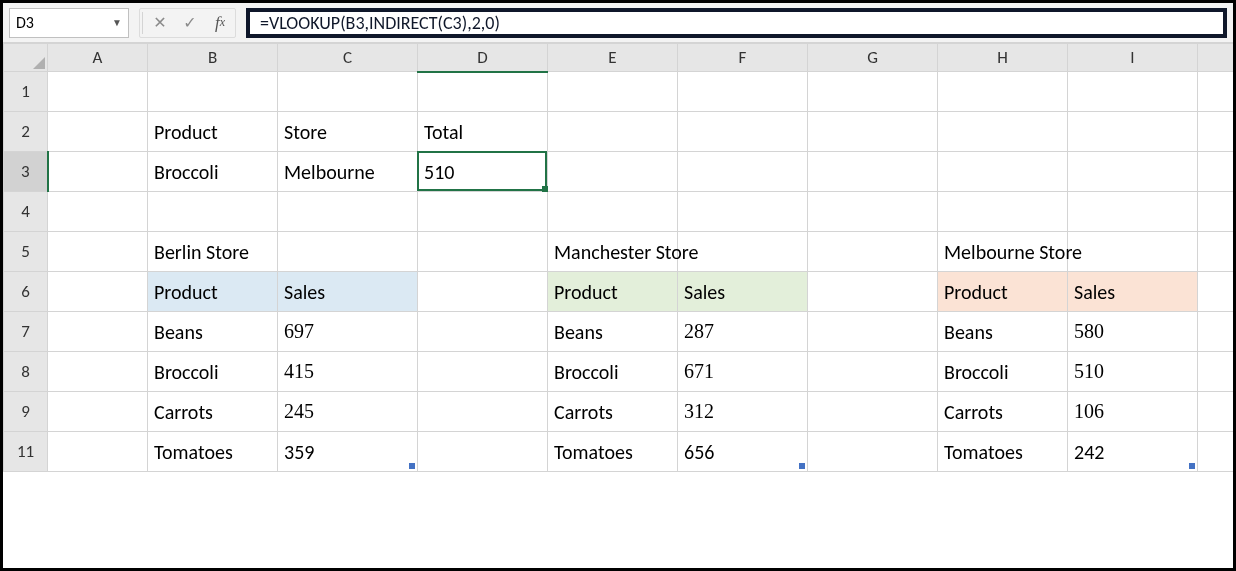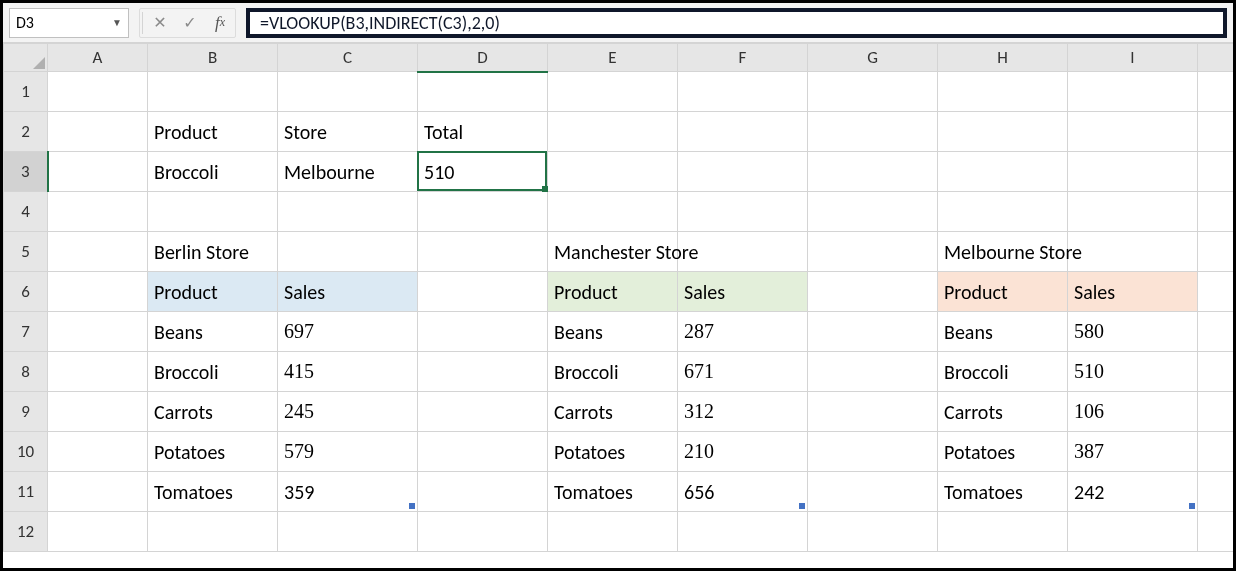--- a/index.html
+++ b/index.html
@@ -307,54 +307,28 @@
       <td class="right table-border-r">245</td>
       <td></td>
       <td class="table-border-l">Carrots</td>
       <td class="right table-border-r">312</td>
       <td></td>
       <td class="table-border-l">Carrots</td>
       <td class="right table-border-r">106</td>
       <td></td>
     </tr>
     <tr>
-      <th class="rowhdr">10</th>
-      <td></td>
-      <td class="table-border-l">Potatoes</td>
-      <td class="right table-border-r">579</td>
-      <td></td>
-      <td class="table-border-l">Potatoes</td>
-      <td class="right table-border-r">210</td>
-      <td></td>
-      <td class="table-border-l">Potatoes</td>
-      <td class="right table-border-r">387</td>
-      <td></td>
-    </tr>
-    <tr>
       <th class="rowhdr">11</th>
       <td></td>
       <td class="table-border-bl">Tomatoes</td>
       <td class="right table-border-br" style="position:relative"><span>359</span><span class="corner-marker"></span></td>
       <td></td>
       <td class="table-border-bl">Tomatoes</td>
       <td class="right table-border-br" style="position:relative"><span>656</span><span class="corner-marker"></span></td>
       <td></td>
       <td class="table-border-bl">Tomatoes</td>
       <td class="right table-border-br" style="position:relative"><span>242</span><span class="corner-marker"></span></td>
       <td></td>
-    </tr>
-    <tr>
-      <th class="rowhdr">12</th>
-      <td></td>
-          <td></td>
-          <td></td>
-          <td></td>
-          <td></td>
-          <td></td>
-          <td></td>
-          <td></td>
-          <td></td>
-          <td></td>
     </tr>
   </tbody>
 </table>
 <div id="selection" class="selcell" style="left: 413.5px; top: 107.5px; width: 130px; height: 40px;"></div>
 </div>
 
 </body></html>

